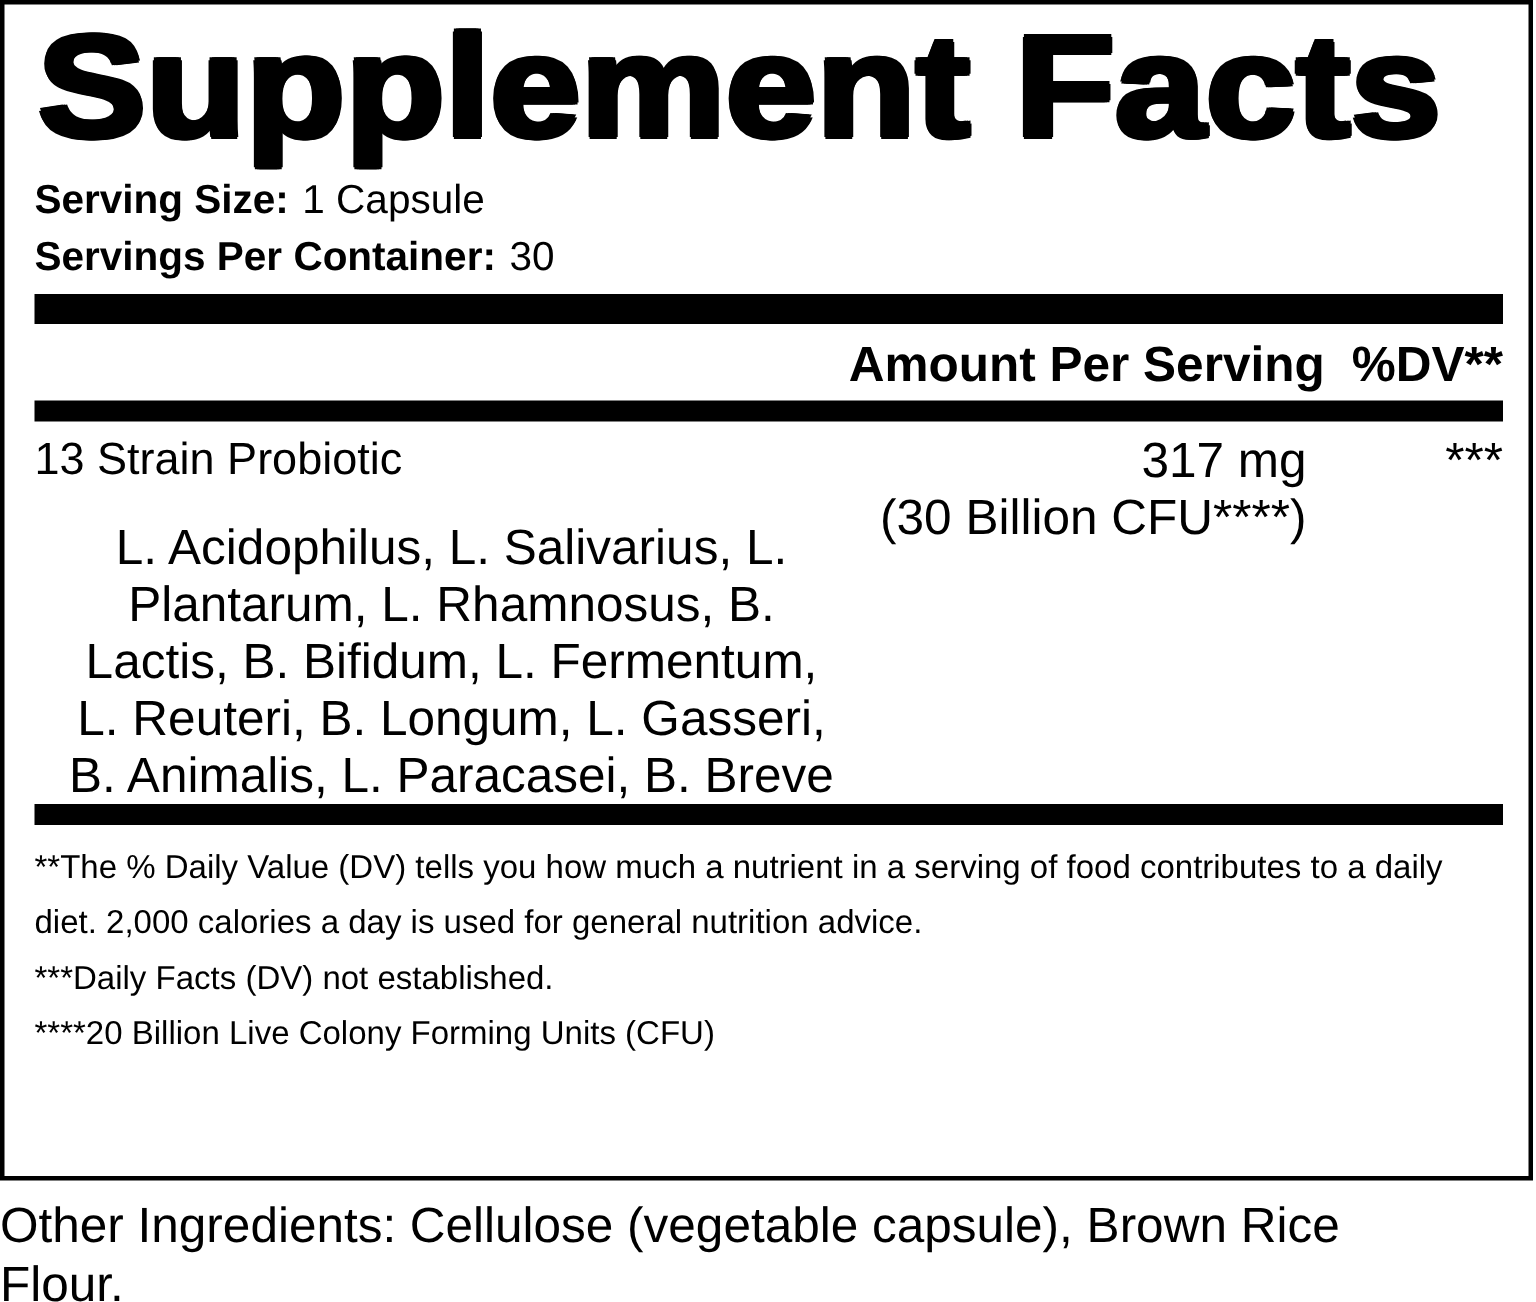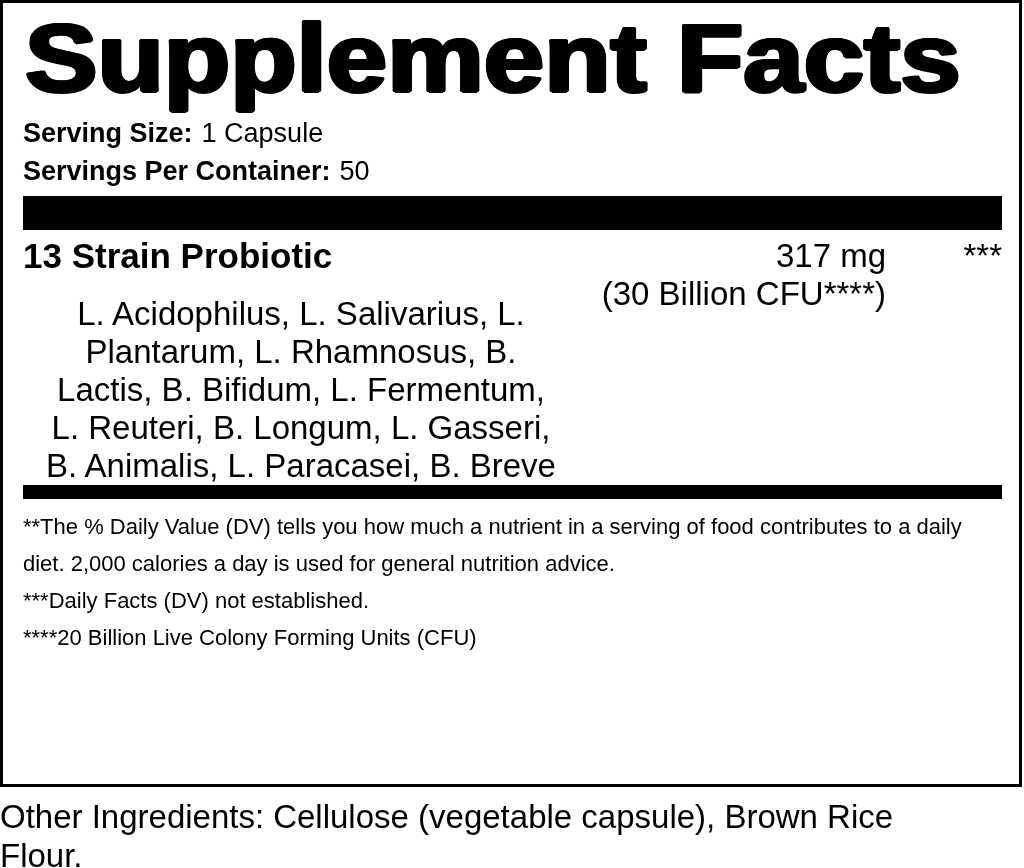--- a/index.html
+++ b/index.html
@@ -46,28 +46,28 @@
   .bar.mid   { height: 14px; }
 
   .col-header {
     display: flex; justify-content: flex-end; align-items: baseline;
     gap: 18px;
     font-weight: bold; font-size: 33px; line-height: 38px;
     padding: 8px 0 5px 0;
   }
 
   .nutrient { position: relative; padding-top: 7px; min-height: 238px; }
-  .nutrient-name { font-weight: bold; font-size: 35px; line-height: 38px; }
+  .nutrient-name { font-weight: normal; font-size: 30px; line-height: 38px; }
   .strains {
     max-width: 522px;
     margin: 20px 0 0 17px;
     font-size: 33px; line-height: 38px; text-align: center;
   }
   .amount-col {
-    position: absolute; top: 7px; right: 116px;
+    position: absolute; top: 7px; right: 131px;
     text-align: right; font-size: 33px; line-height: 38px;
     white-space: nowrap;
   }
   .dv-col {
     position: absolute; top: 7px; right: 0;
     font-size: 33px; line-height: 38px;
   }
 
   .footnotes { padding-top: 9px; font-size: 22px; line-height: 37px; }
   .fn-main { width: 965px; }
@@ -87,26 +87,30 @@
 
   <div class="facts-box">
 
     <div class="title">Supplement Facts</div>
 
     <div class="serving-block">
       <div class="serving-line">
         <span class="lbl">Serving Size:</span><span>1 Capsule</span>
       </div>
       <div class="serving-line">
-        <span class="lbl">Servings Per Container:</span><span>50</span>
+        <span class="lbl">Servings Per Container:</span><span>30</span>
       </div>
     </div>
 
     <div class="bar thick"></div>
 
+    <div class="col-header">
+      <span>Amount Per Serving</span>
+      <span>%DV**</span>
+    </div>
 
     <div class="bar mid"></div>
 
     <div class="nutrient">
       <div class="nutrient-name">13 Strain Probiotic</div>
       <div class="strains">L. Acidophilus, L. Salivarius, L. Plantarum, L. Rhamnosus, B. Lactis, B. Bifidum, L. Fermentum, L. Reuteri, B. Longum, L. Gasseri, B. Animalis, L. Paracasei, B. Breve</div>
       <div class="amount-col">
         <div>317 mg</div>
         <div>(30 Billion CFU****)</div>
       </div>

